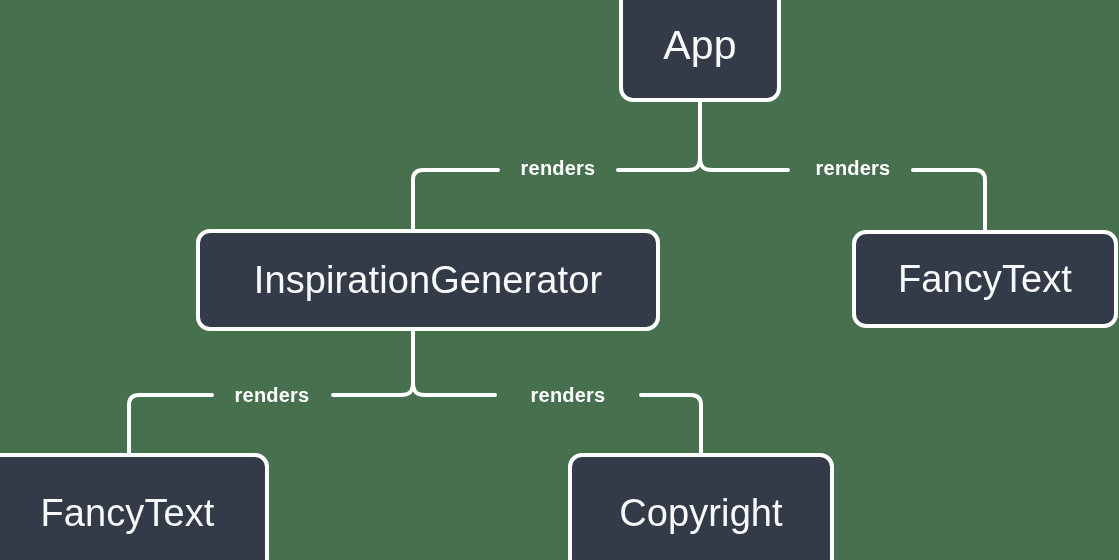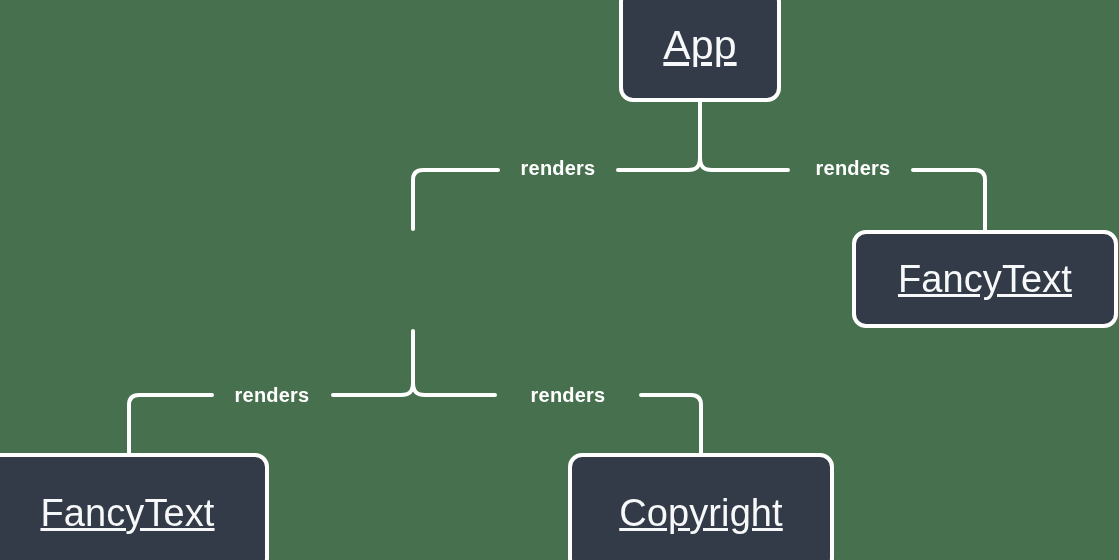--- a/index.html
+++ b/index.html
@@ -38,21 +38,20 @@
     align-items: center;
     justify-content: center;
     color: #f7f8f9;
     letter-spacing: 0.1px;
     white-space: nowrap;
     z-index: 2;
   }
   .node-label {
     display: block;
     line-height: 1;
-    text-decoration: underline;
   }
   
   #node-app {
     left: 619px;
     top: -12px;
     width: 162px;
     height: 114px;
     font-size: 41px;
   }
   #node-inspiration-generator {
@@ -121,20 +120,23 @@
 
     <path d="M 212 395 L 139 395 Q 129 395 129 405 L 129 453"></path>
 
     <path d="M 641 395 L 691 395 Q 701 395 701 405 L 701 453"></path>
   </svg>
 
   <div class="node" id="node-app" style="background: rgb(52, 59, 72); border-color: rgb(255, 255, 255); color: rgb(247, 248, 249);">
     <span class="node-label">App</span>
   </div>
 
+  <div class="node" id="node-inspiration-generator" style="background: rgb(52, 59, 72); border-color: rgb(255, 255, 255); color: rgb(247, 248, 249);">
+    <span class="node-label">InspirationGenerator</span>
+  </div>
 
   <div class="node" id="node-fancytext-right" style="background: rgb(52, 59, 72); border-color: rgb(255, 255, 255); color: rgb(247, 248, 249);">
     <span class="node-label">FancyText</span>
   </div>
 
   <div class="node" id="node-fancytext-bottom" style="background: rgb(52, 59, 72); border-color: rgb(255, 255, 255); color: rgb(247, 248, 249);">
     <span class="node-label">FancyText</span>
   </div>
 
   <div class="node" id="node-copyright" style="background: rgb(52, 59, 72); border-color: rgb(255, 255, 255); color: rgb(247, 248, 249);">

